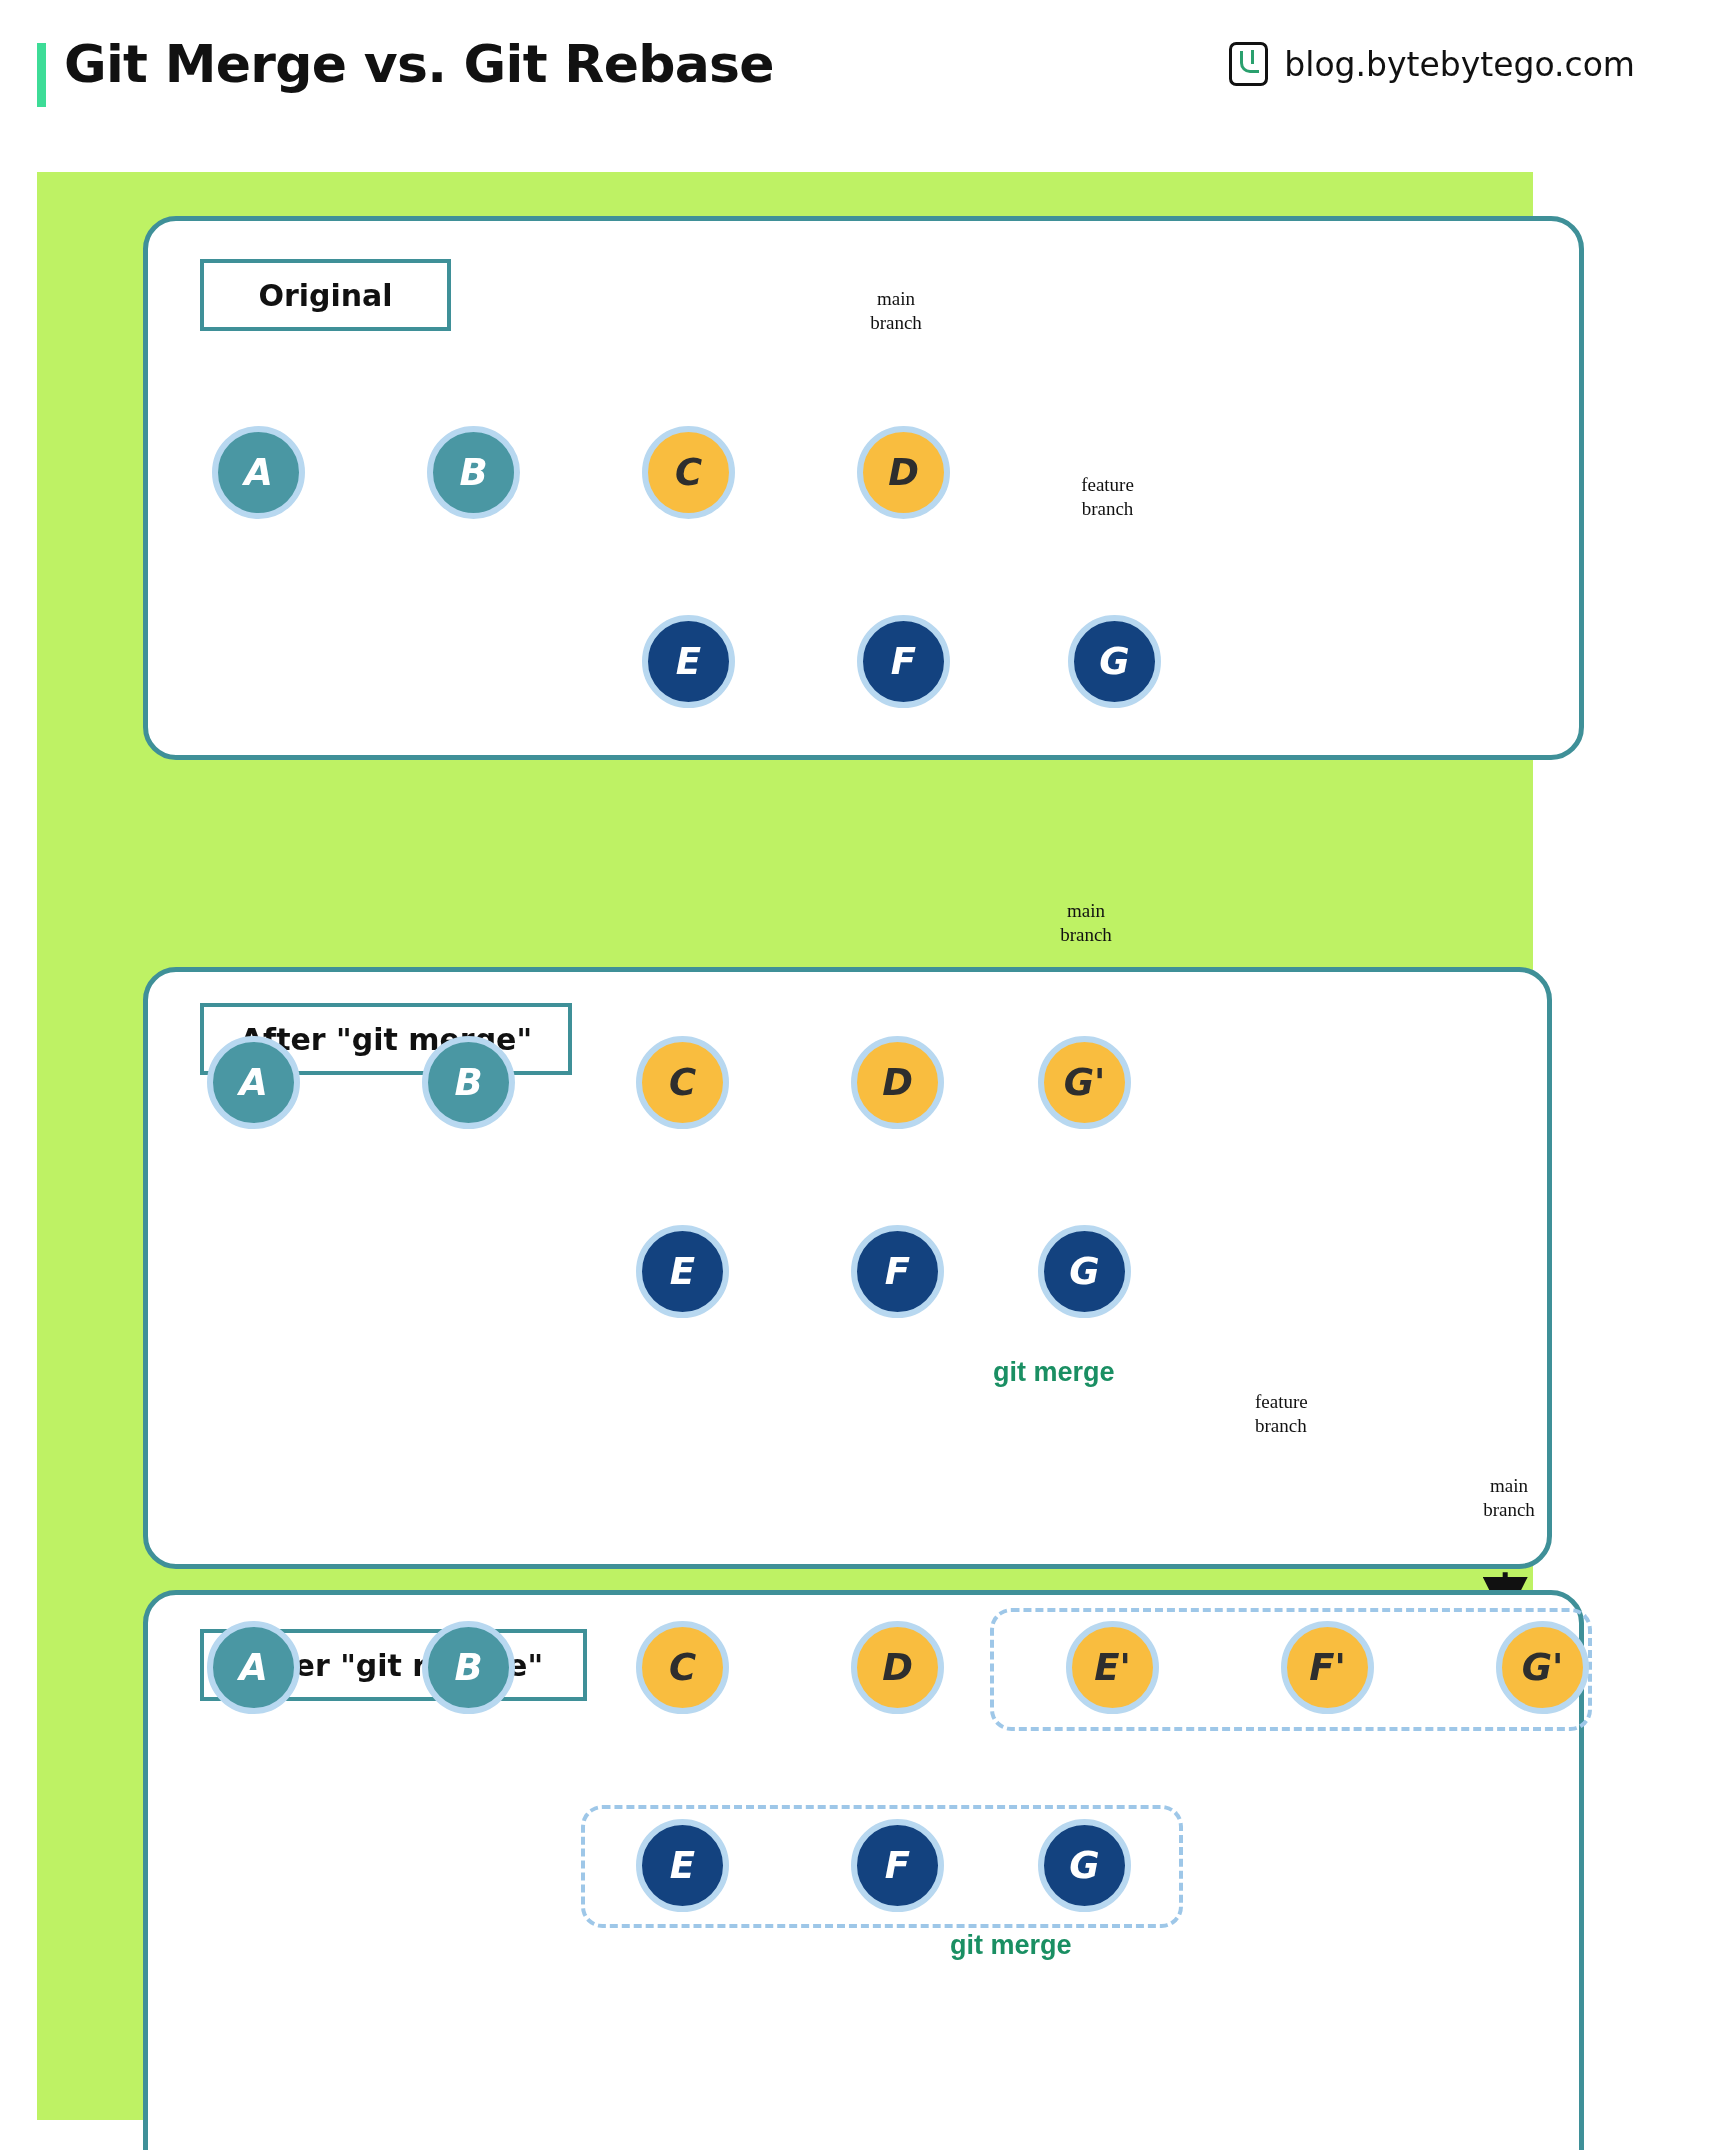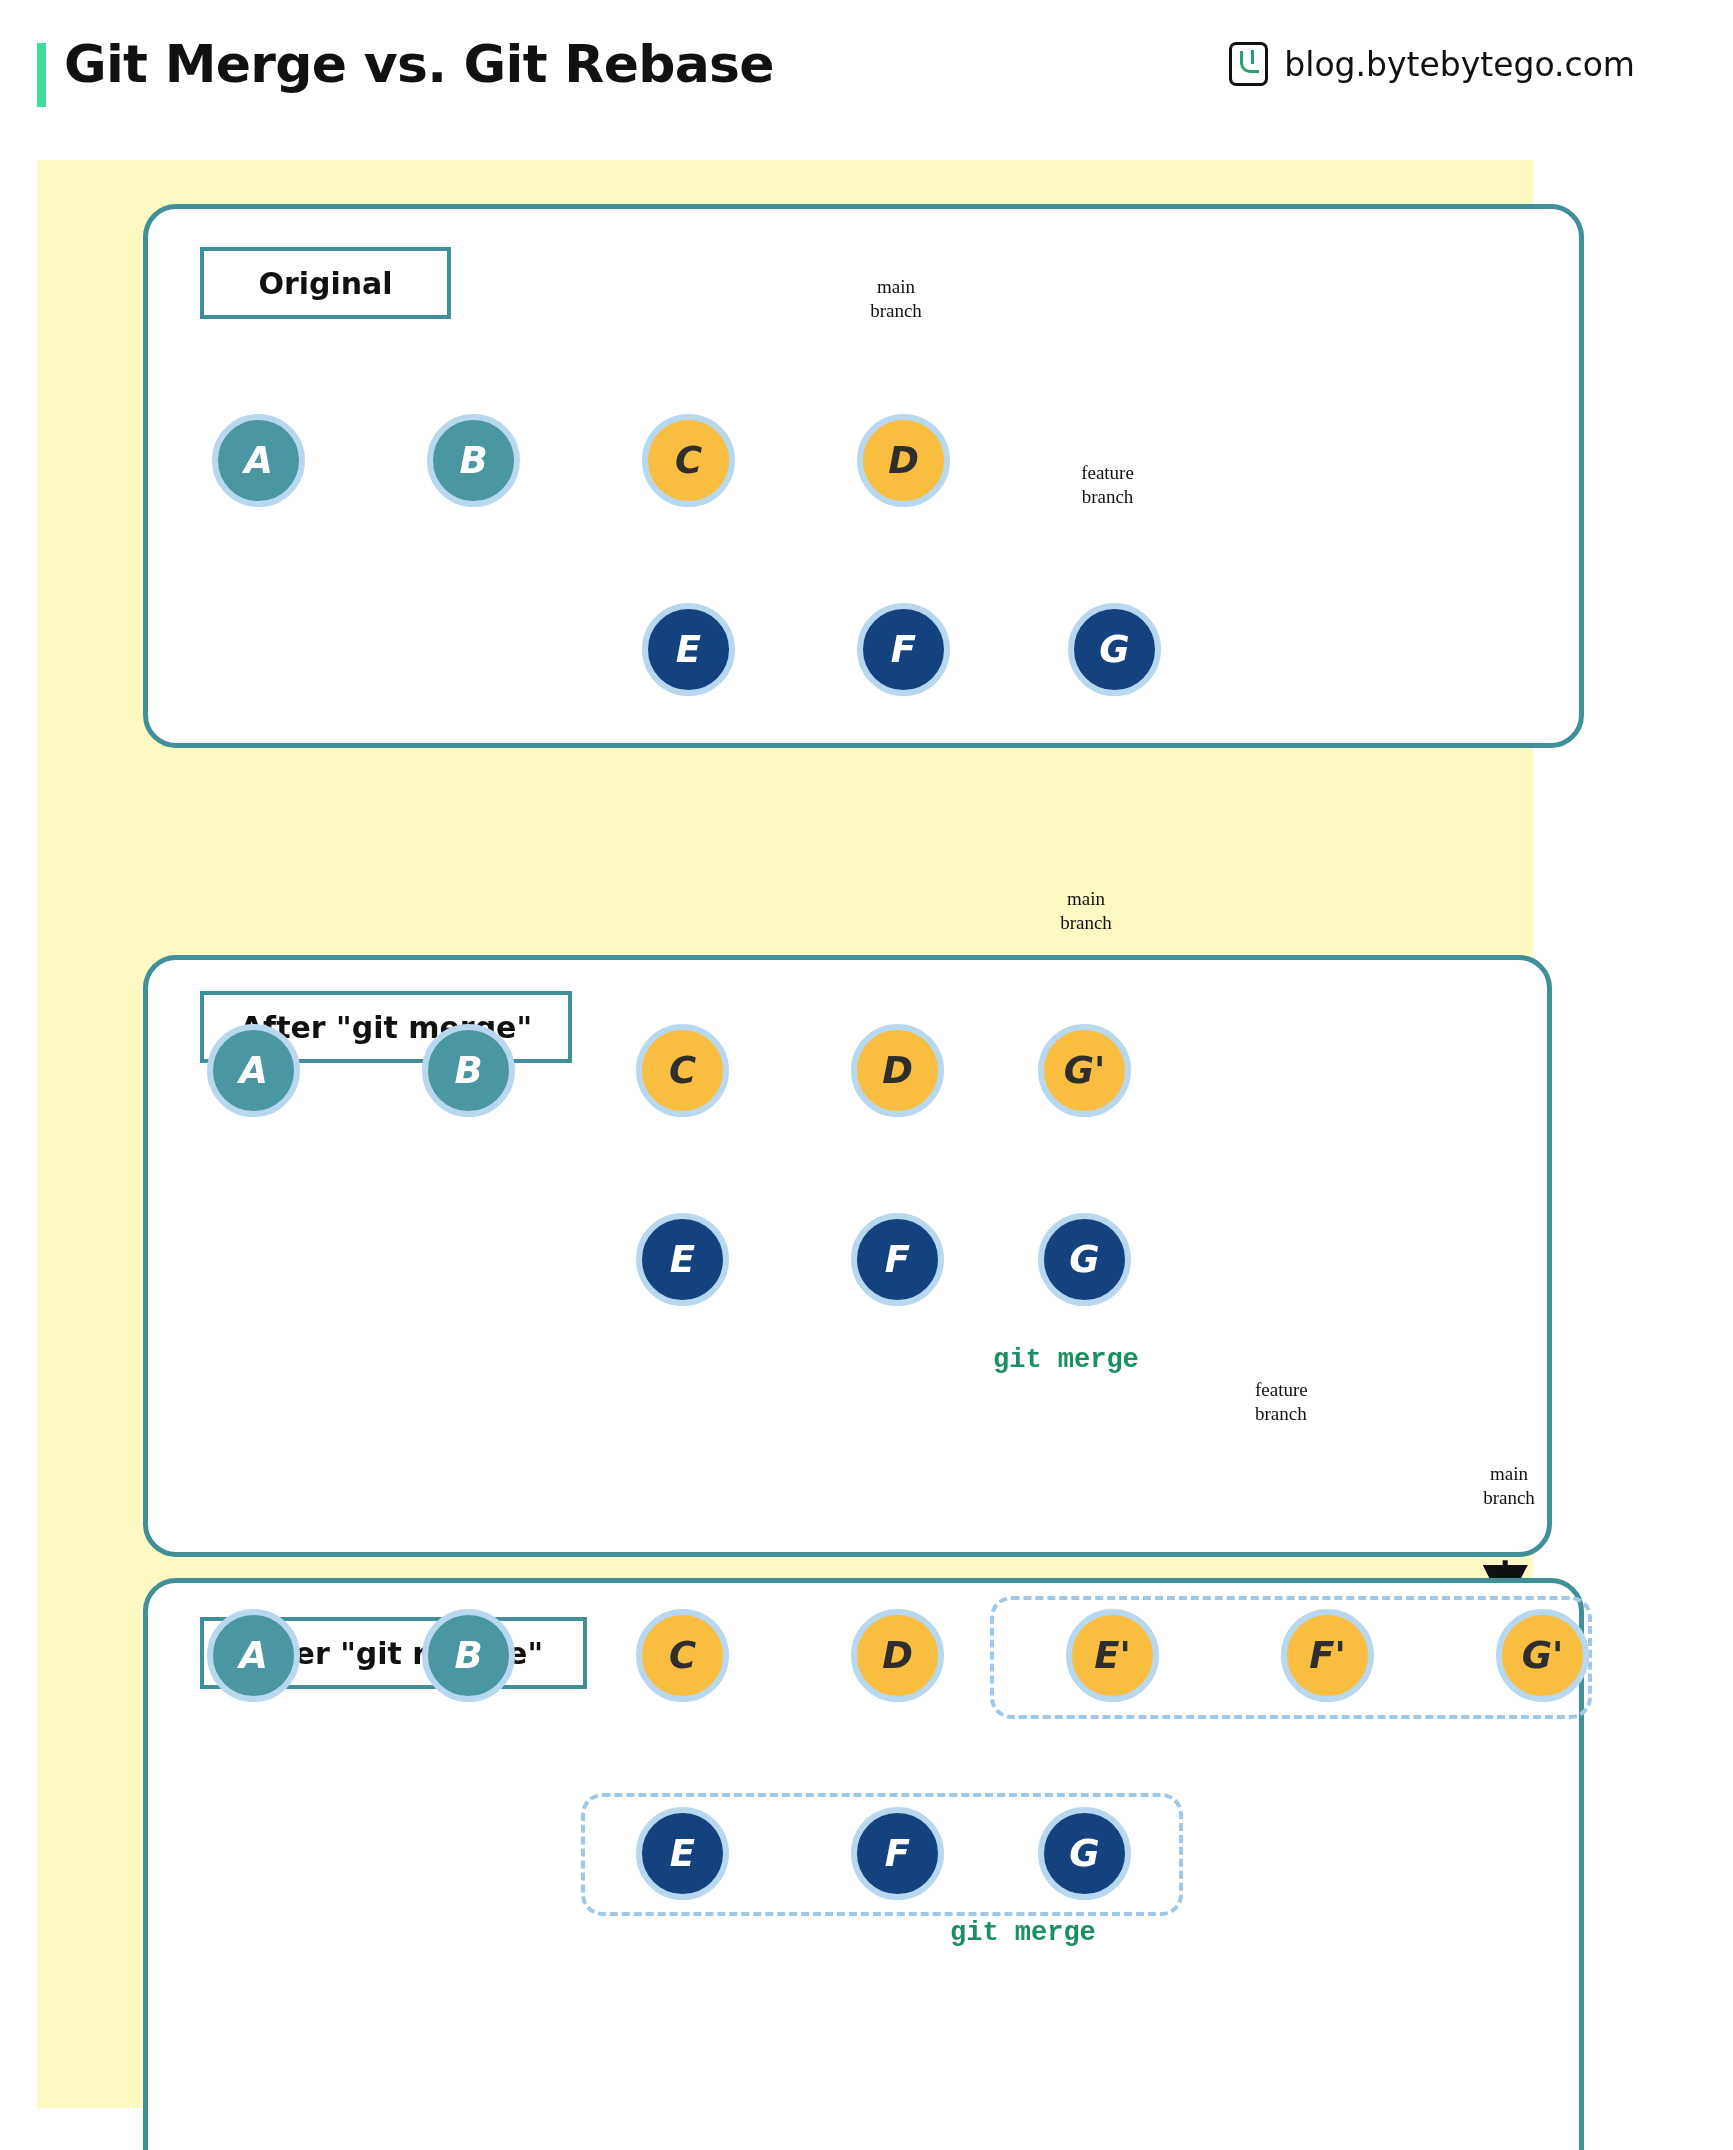--- a/index.html
+++ b/index.html
@@ -83,24 +83,24 @@
     font-size: 33px;
     font-weight: normal;
     color: #111111;
     white-space: nowrap;
   }
 
   
   .canvas {
     position: absolute;
     left: 37px;
-    top: 160px;
+    top: 172px;
     width: 1496px;
     height: 1948px;
-    background: #fef9c3;
+    background: #bef264;
   }
 
   .panel {
     position: absolute;
     background: #ffffff;
     border: 5px solid #3f9098;
     border-radius: 33px;
     box-sizing: border-box;
   }
   .panel-1 { left: 106px; top: 44px;   width: 1441px; height: 544px; }
@@ -145,21 +145,21 @@
     position: absolute;
     font-family: Liberation Serif, serif;
     font-size: 19px;
     color: #111111;
     text-align: center;
     line-height: 1.25;
     white-space: pre-line;
   }
   .cmd {
     position: absolute;
-    font-family: Liberation Mono, monospace;
+    font-family: Liberation Sans, sans-serif;
     font-size: 27px;
     font-weight: bold;
     color: #1a8f63;
     white-space: nowrap;
   }
 
   .dashbox {
     position: absolute;
     border: 4.3px dashed #9ec7e8;
     border-radius: 21.5px;

